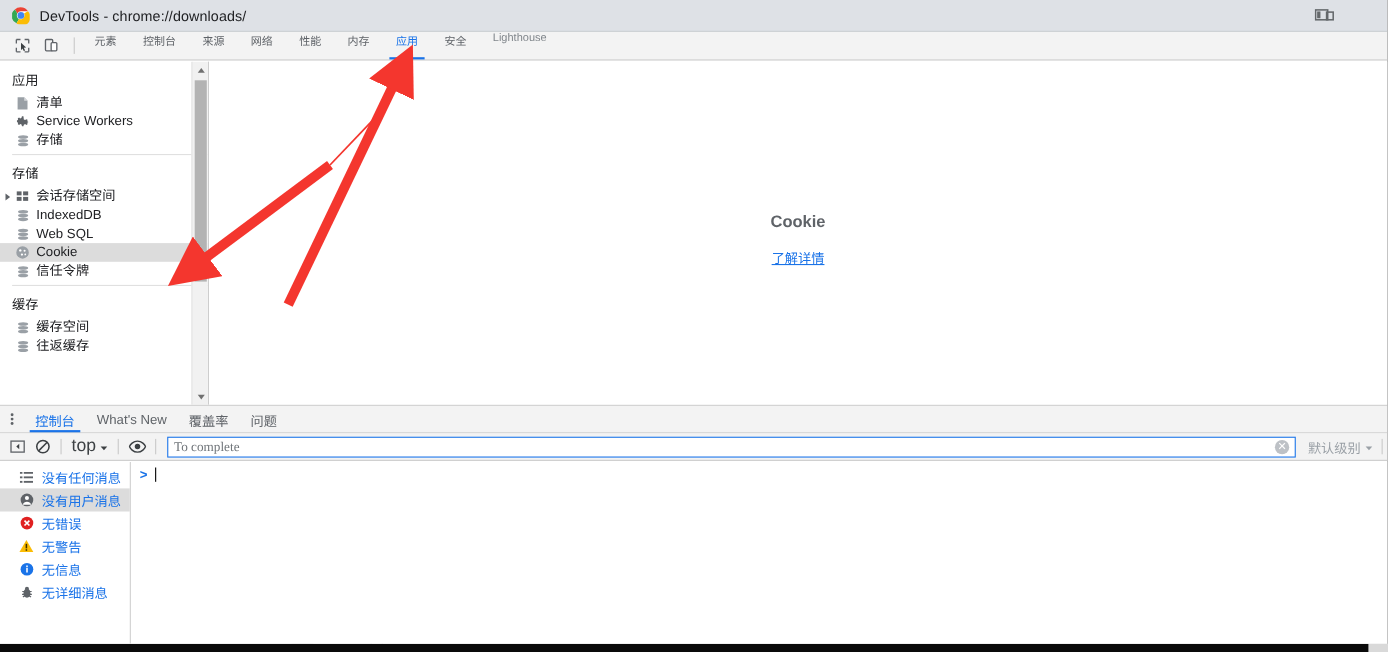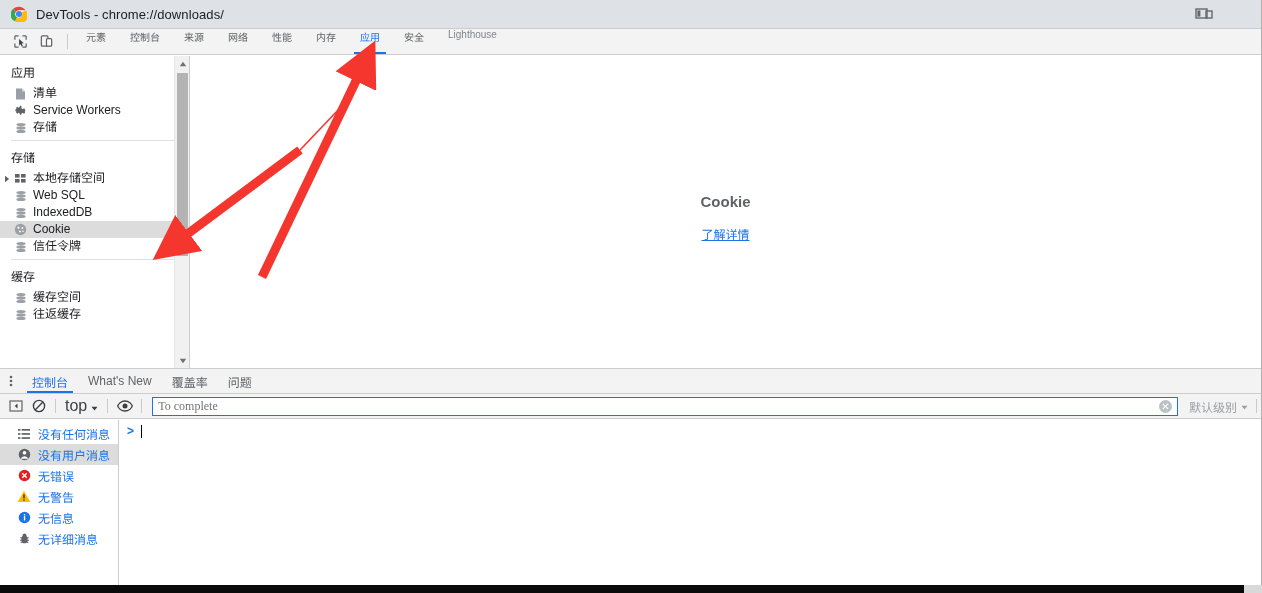--- a/index.html
+++ b/index.html
@@ -405,43 +405,43 @@
                 </svg>
             </span>
             <span class="sb-icon">
               <svg width="12" height="11" viewBox="0 0 12 11">
                   <rect x="0" y="1" width="4.6" height="3.6" fill="#5f6368"></rect>
                   <rect x="6" y="1" width="4.6" height="3.6" fill="#5f6368"></rect>
                   <rect x="0" y="6" width="4.6" height="3.6" fill="#5f6368"></rect>
                   <rect x="6" y="6" width="4.6" height="3.6" fill="#5f6368"></rect>
                 </svg>
             </span>
-            <span class="sb-label">本地存储空间</span>
+            <span class="sb-label">会话存储空间</span>
           </div>
           <div class="sb-item">
             <span class="sb-arrow spacer"></span>
             <span class="sb-icon">
               <svg width="12" height="12" viewBox="0 0 14 14">
                   <ellipse cx="7" cy="3" rx="5.4" ry="1.9" fill="#9aa0a6"></ellipse>
                   <ellipse cx="7" cy="7" rx="5.4" ry="1.9" fill="#9aa0a6"></ellipse>
                   <ellipse cx="7" cy="11" rx="5.4" ry="1.9" fill="#9aa0a6"></ellipse>
                 </svg>
             </span>
-            <span class="sb-label">Web SQL</span>
+            <span class="sb-label">IndexedDB</span>
           </div>
           <div class="sb-item">
             <span class="sb-arrow spacer"></span>
             <span class="sb-icon">
               <svg width="12" height="12" viewBox="0 0 14 14">
                   <ellipse cx="7" cy="3" rx="5.4" ry="1.9" fill="#9aa0a6"></ellipse>
                   <ellipse cx="7" cy="7" rx="5.4" ry="1.9" fill="#9aa0a6"></ellipse>
                   <ellipse cx="7" cy="11" rx="5.4" ry="1.9" fill="#9aa0a6"></ellipse>
                 </svg>
             </span>
-            <span class="sb-label">IndexedDB</span>
+            <span class="sb-label">Web SQL</span>
           </div>
           <div class="sb-item selected">
             <span class="sb-arrow spacer"></span>
             <span class="sb-icon">
               <svg width="13" height="13" viewBox="0 0 14 14">
                 <circle cx="7" cy="7" r="6.1" fill="#9aa0a6"></circle>
                 <circle cx="4.8" cy="5" r="1.15" fill="#fff"></circle>
                 <circle cx="9" cy="5.4" r="1" fill="#fff"></circle>
                 <circle cx="6.4" cy="9.1" r="1.1" fill="#fff"></circle>
                 <circle cx="9.7" cy="8.9" r=".85" fill="#fff"></circle>

